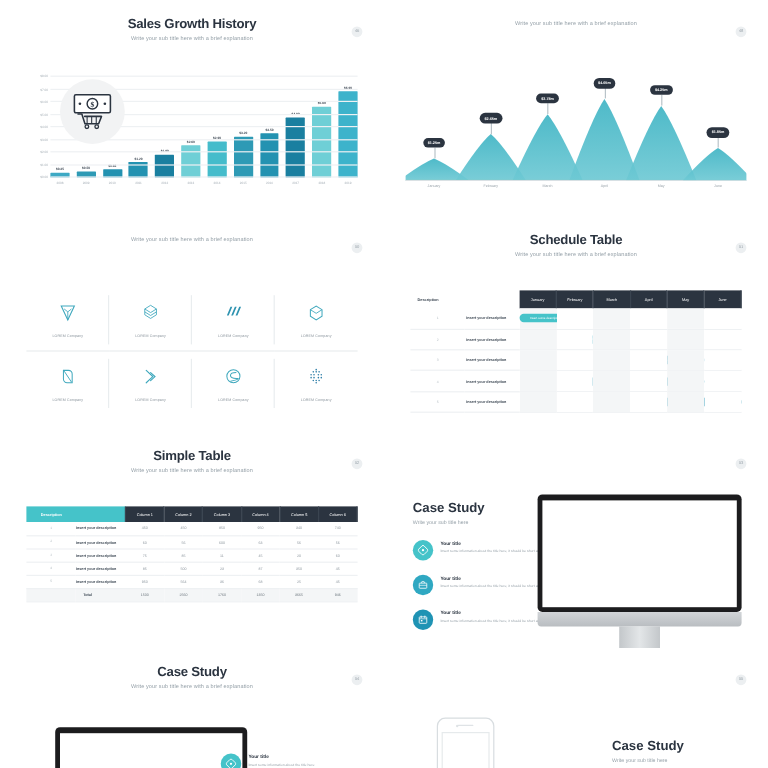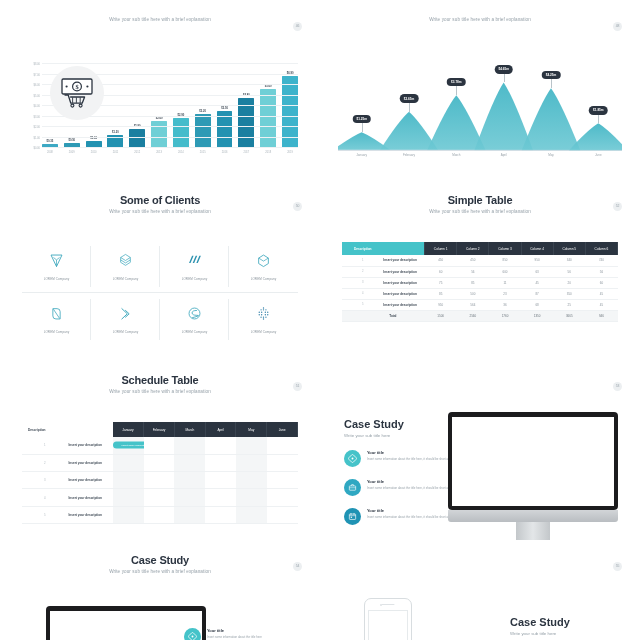--- a/index.html
+++ b/index.html
@@ -222,20 +222,21 @@
   .cs3-sub { font-size: 4.4px; color: #95a0a8; margin-top: 3px; }
 </style>
 </head>
 <body>
 
 <div class="sheet">
 
   <div class="slide">
     <div class="slide-inner">
       <div class="pagenum">46</div>
+      <div class="title">Sales Growth History</div>
       <div class="subtitle">Write your sub title here with a brief explanation</div>
 
       <div class="bar-wrap">
         <div class="bar-plot" id="salesPlot">
           <div class="bars" id="salesBars">
               <div class="bcol">
                 <div class="bval">$0.35</div>
                 <div class="bbar" style="height: 4.375%; background: rgb(61, 169, 196);"></div>
               </div>
               <div class="bcol">
@@ -376,21 +377,20 @@
           <div class="mstem" style="left: 91.6667%; top: 51.15%; height: 9%;"></div>
           <div class="mlab" style="left: 91.6667%; top: calc(51.15% - 8px);">$1.85m</div>
           <div class="mxlab" style="left: 91.6667%; top: calc(86.6667% + 3px);">June</div>
         </div>
     </div>
   </div>
 
   <div class="slide">
     <div class="slide-inner">
       <div class="pagenum">50</div>
-      <div class="title">Some of Clients</div>
       <div class="subtitle">Write your sub title here with a brief explanation</div>
       <div class="clients-grid" id="clientsGrid">
           <div class="client-cell">
             <span><svg width="17" height="17" viewBox="0 0 28 28">
                 <path d="M5 5 L23 5 L14 24 Z" fill="none" stroke="#3fa8bd" stroke-width="1.5"></path>
                 <path d="M14 13 L14 24 M9 9 L14 13 L19 9" fill="none" stroke="#3fa8bd" stroke-width="1.2"></path>
               </svg></span>
             <div class="client-name">LOREM Company</div>
           </div>
           <div class="client-cell">
@@ -456,20 +456,105 @@
                 </g>
               </svg></span>
             <div class="client-name">LOREM Company</div>
           </div>
         </div>
     </div>
   </div>
 
   <div class="slide">
     <div class="slide-inner">
+      <div class="pagenum">51</div>
+      <div class="title">Schedule Table</div>
+      <div class="subtitle">Write your sub title here with a brief explanation</div>
+      <div class="sched">
+        <table>
+          <thead>
+              <tr id="schedHead">
+                <th class="desc-h" colspan="2" style="width: 33%;">Description</th>
+                <th>January</th>
+                <th>February</th>
+                <th>March</th>
+                <th>April</th>
+                <th>May</th>
+                <th>June</th>
+              </tr>
+            </thead>
+          <tbody id="schedBody">
+              <tr>
+                <td class="num">1</td>
+                <td class="desc">Insert your description</td>
+                <td class="mcell alt" style="position: relative;">
+                  <div class="gbar" style="background: rgb(69, 195, 201); left: 0%; width: 140%;">Insert some description</div>
+                </td>
+                <td class="mcell"></td>
+                <td class="mcell alt"></td>
+                <td class="mcell"></td>
+                <td class="mcell alt"></td>
+                <td class="mcell"></td>
+              </tr>
+              <tr>
+                <td class="num">2</td>
+                <td class="desc">Insert your description</td>
+                <td class="mcell alt" style="position: relative;">
+                  <div class="gbar" style="background: rgb(47, 168, 194); left: 110%; width: 190%;">Insert some description</div>
+                </td>
+                <td class="mcell"></td>
+                <td class="mcell alt"></td>
+                <td class="mcell"></td>
+                <td class="mcell alt"></td>
+                <td class="mcell"></td>
+              </tr>
+              <tr>
+                <td class="num">3</td>
+                <td class="desc">Insert your description</td>
+                <td class="mcell alt" style="position: relative;">
+                  <div class="gbar" style="background: rgb(31, 147, 180); left: 300%; width: 200%;">Insert some description</div>
+                </td>
+                <td class="mcell"></td>
+                <td class="mcell alt"></td>
+                <td class="mcell"></td>
+                <td class="mcell alt"></td>
+                <td class="mcell"></td>
+              </tr>
+              <tr>
+                <td class="num">4</td>
+                <td class="desc">Insert your description</td>
+                <td class="mcell alt" style="position: relative;">
+                  <div class="gbar" style="background: rgb(31, 147, 180); left: 110%; width: 390%;">Insert some description</div>
+                </td>
+                <td class="mcell"></td>
+                <td class="mcell alt"></td>
+                <td class="mcell"></td>
+                <td class="mcell alt"></td>
+                <td class="mcell"></td>
+              </tr>
+              <tr>
+                <td class="num">5</td>
+                <td class="desc">Insert your description</td>
+                <td class="mcell alt" style="position: relative;">
+                  <div class="gbar" style="background: rgb(31, 147, 180); left: 300%; width: 300%;">Insert some description</div>
+                </td>
+                <td class="mcell"></td>
+                <td class="mcell alt"></td>
+                <td class="mcell"></td>
+                <td class="mcell alt"></td>
+                <td class="mcell"></td>
+              </tr>
+            </tbody>
+        </table>
+      </div>
+    </div>
+  </div>
+
+  <div class="slide">
+    <div class="slide-inner">
       <div class="pagenum">52</div>
       <div class="title">Simple Table</div>
       <div class="subtitle">Write your sub title here with a brief explanation</div>
       <div class="stab">
         <table>
           <thead>
               <tr id="stabHead">
                 <th class="first" colspan="2" style="width: 30%;">Description</th>
                 <th>Column 1</th>
                 <th>Column 2</th>
@@ -541,105 +626,20 @@
                 <td>946</td>
               </tr>
             </tbody>
         </table>
       </div>
     </div>
   </div>
 
   <div class="slide">
     <div class="slide-inner">
-      <div class="pagenum">51</div>
-      <div class="title">Schedule Table</div>
-      <div class="subtitle">Write your sub title here with a brief explanation</div>
-      <div class="sched">
-        <table>
-          <thead>
-              <tr id="schedHead">
-                <th class="desc-h" colspan="2" style="width: 33%;">Description</th>
-                <th>January</th>
-                <th>February</th>
-                <th>March</th>
-                <th>April</th>
-                <th>May</th>
-                <th>June</th>
-              </tr>
-            </thead>
-          <tbody id="schedBody">
-              <tr>
-                <td class="num">1</td>
-                <td class="desc">Insert your description</td>
-                <td class="mcell alt" style="position: relative;">
-                  <div class="gbar" style="background: rgb(69, 195, 201); left: 0%; width: 140%;">Insert some description</div>
-                </td>
-                <td class="mcell"></td>
-                <td class="mcell alt"></td>
-                <td class="mcell"></td>
-                <td class="mcell alt"></td>
-                <td class="mcell"></td>
-              </tr>
-              <tr>
-                <td class="num">2</td>
-                <td class="desc">Insert your description</td>
-                <td class="mcell alt" style="position: relative;">
-                  <div class="gbar" style="background: rgb(47, 168, 194); left: 110%; width: 190%;">Insert some description</div>
-                </td>
-                <td class="mcell"></td>
-                <td class="mcell alt"></td>
-                <td class="mcell"></td>
-                <td class="mcell alt"></td>
-                <td class="mcell"></td>
-              </tr>
-              <tr>
-                <td class="num">3</td>
-                <td class="desc">Insert your description</td>
-                <td class="mcell alt" style="position: relative;">
-                  <div class="gbar" style="background: rgb(31, 147, 180); left: 300%; width: 200%;">Insert some description</div>
-                </td>
-                <td class="mcell"></td>
-                <td class="mcell alt"></td>
-                <td class="mcell"></td>
-                <td class="mcell alt"></td>
-                <td class="mcell"></td>
-              </tr>
-              <tr>
-                <td class="num">4</td>
-                <td class="desc">Insert your description</td>
-                <td class="mcell alt" style="position: relative;">
-                  <div class="gbar" style="background: rgb(31, 147, 180); left: 110%; width: 390%;">Insert some description</div>
-                </td>
-                <td class="mcell"></td>
-                <td class="mcell alt"></td>
-                <td class="mcell"></td>
-                <td class="mcell alt"></td>
-                <td class="mcell"></td>
-              </tr>
-              <tr>
-                <td class="num">5</td>
-                <td class="desc">Insert your description</td>
-                <td class="mcell alt" style="position: relative;">
-                  <div class="gbar" style="background: rgb(31, 147, 180); left: 300%; width: 300%;">Insert some description</div>
-                </td>
-                <td class="mcell"></td>
-                <td class="mcell alt"></td>
-                <td class="mcell"></td>
-                <td class="mcell alt"></td>
-                <td class="mcell"></td>
-              </tr>
-            </tbody>
-        </table>
-      </div>
-    </div>
-  </div>
-
-  <div class="slide">
-    <div class="slide-inner">
       <div class="pagenum">53</div>
       <div class="cs-left">
         <div class="cs-title">Case Study</div>
         <div class="cs-sub">Write your sub title here</div>
         <div id="csItems">
             <div class="cs-item">
               <div class="cs-icon" style="background: rgb(69, 195, 201);">
                 <svg width="9" height="9" viewBox="0 0 20 20">
                   <rect x="3" y="3" width="14" height="14" rx="2.6" fill="none" stroke="#fff" stroke-width="1.6" transform="rotate(45 10 10)"></rect>
                   <circle cx="10" cy="10" r="2.1" fill="#fff"></circle>

